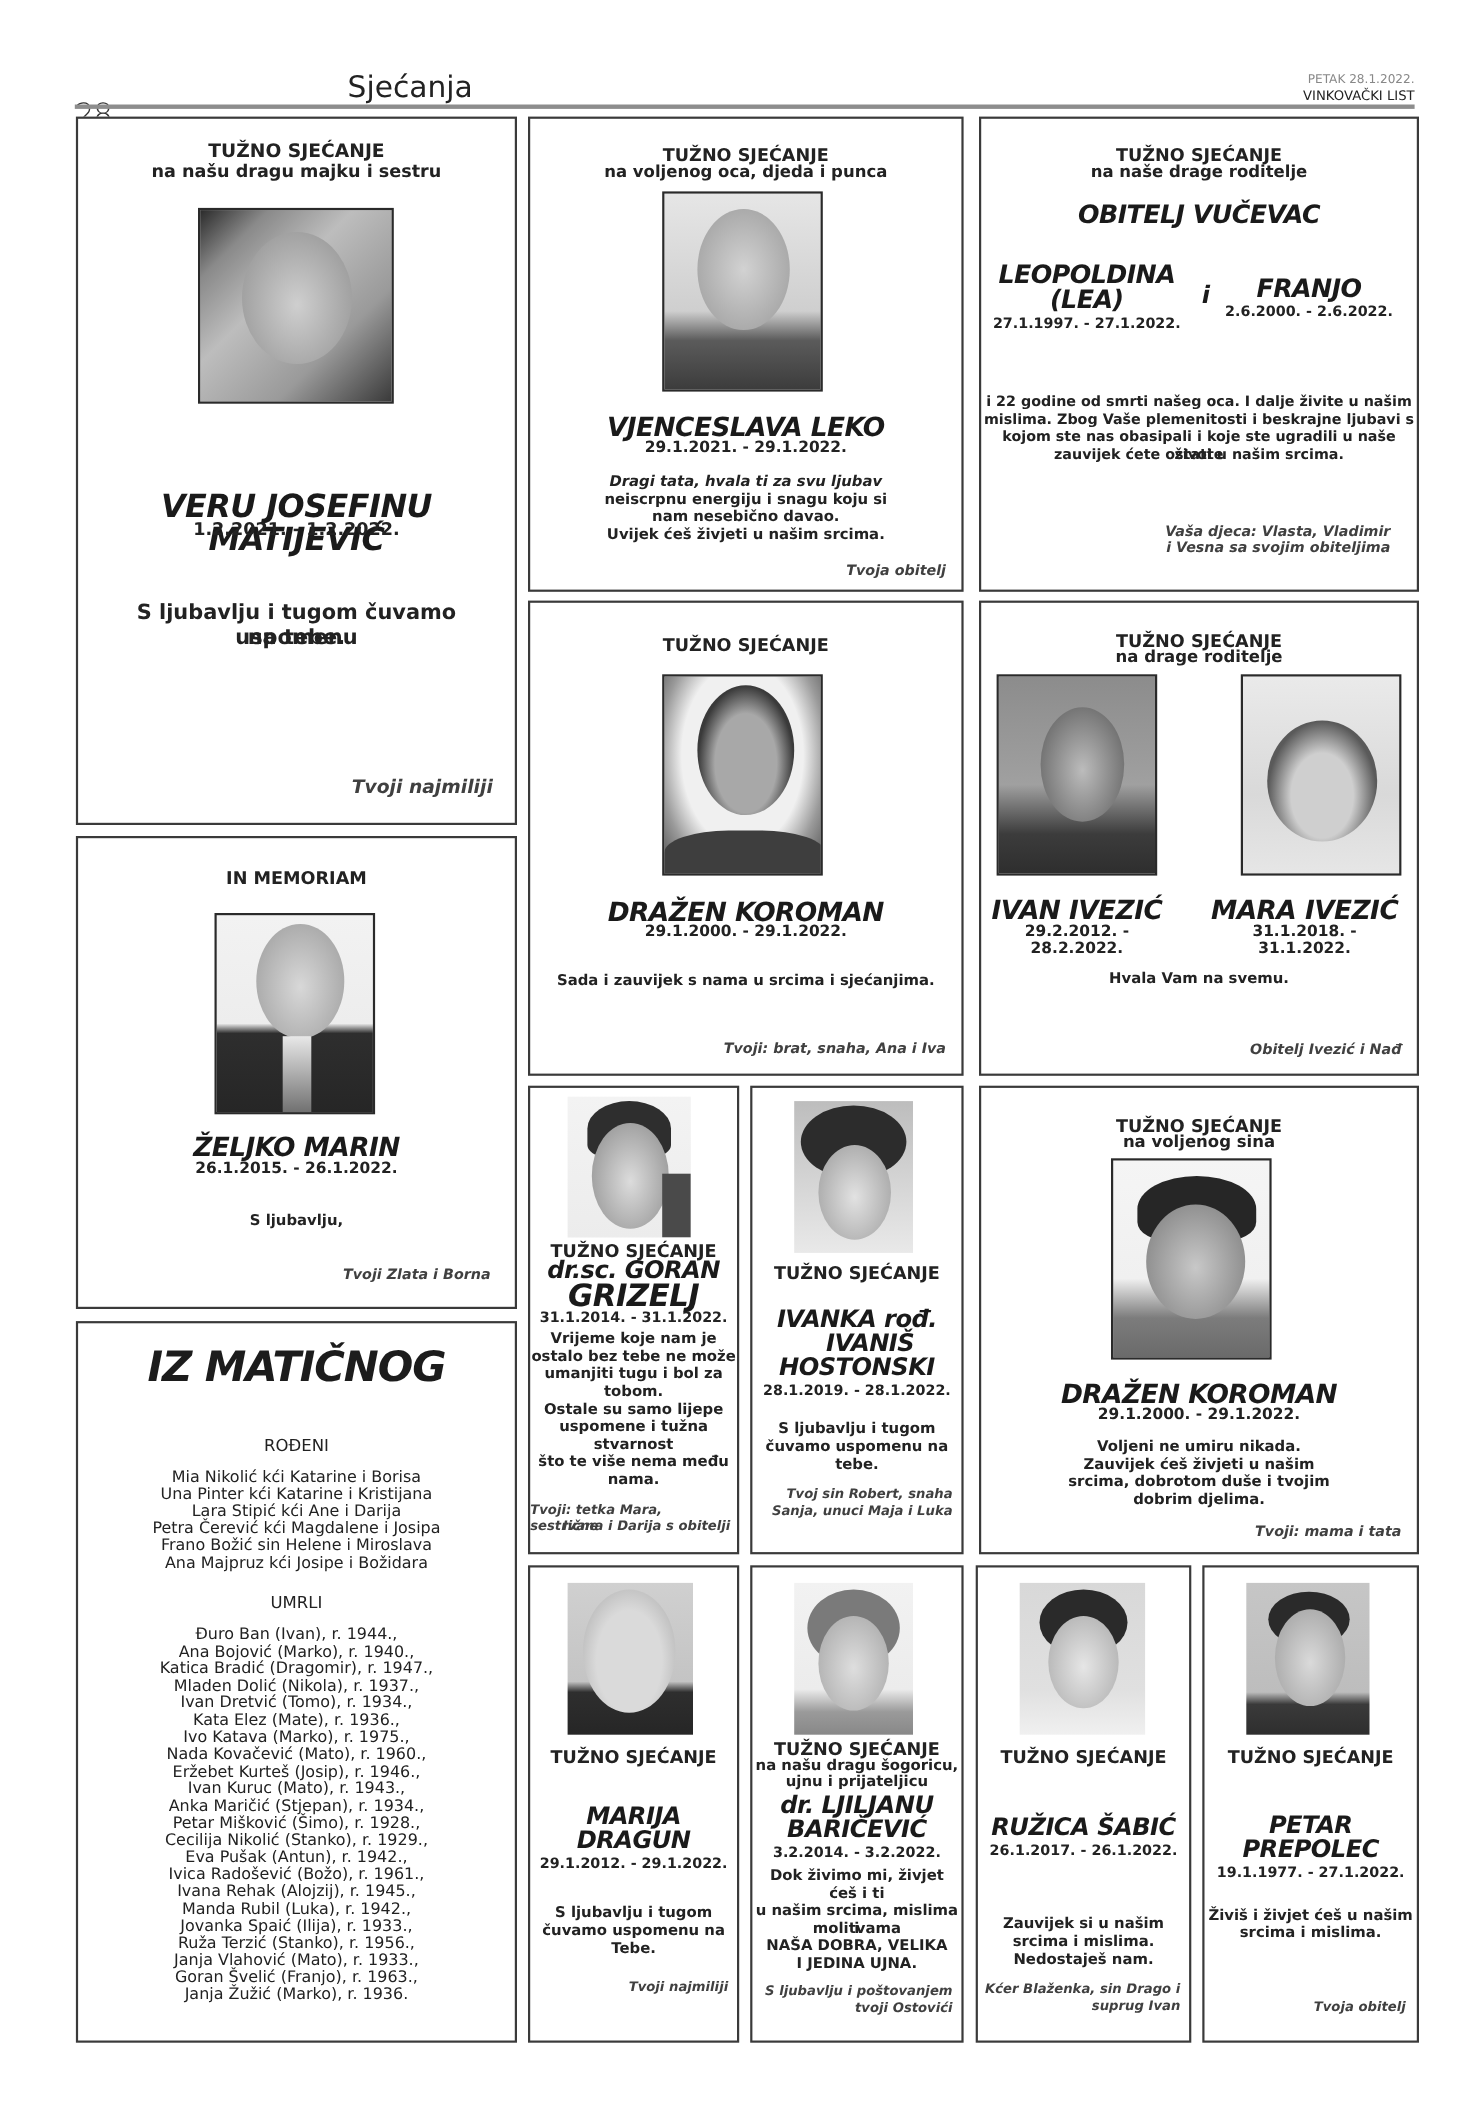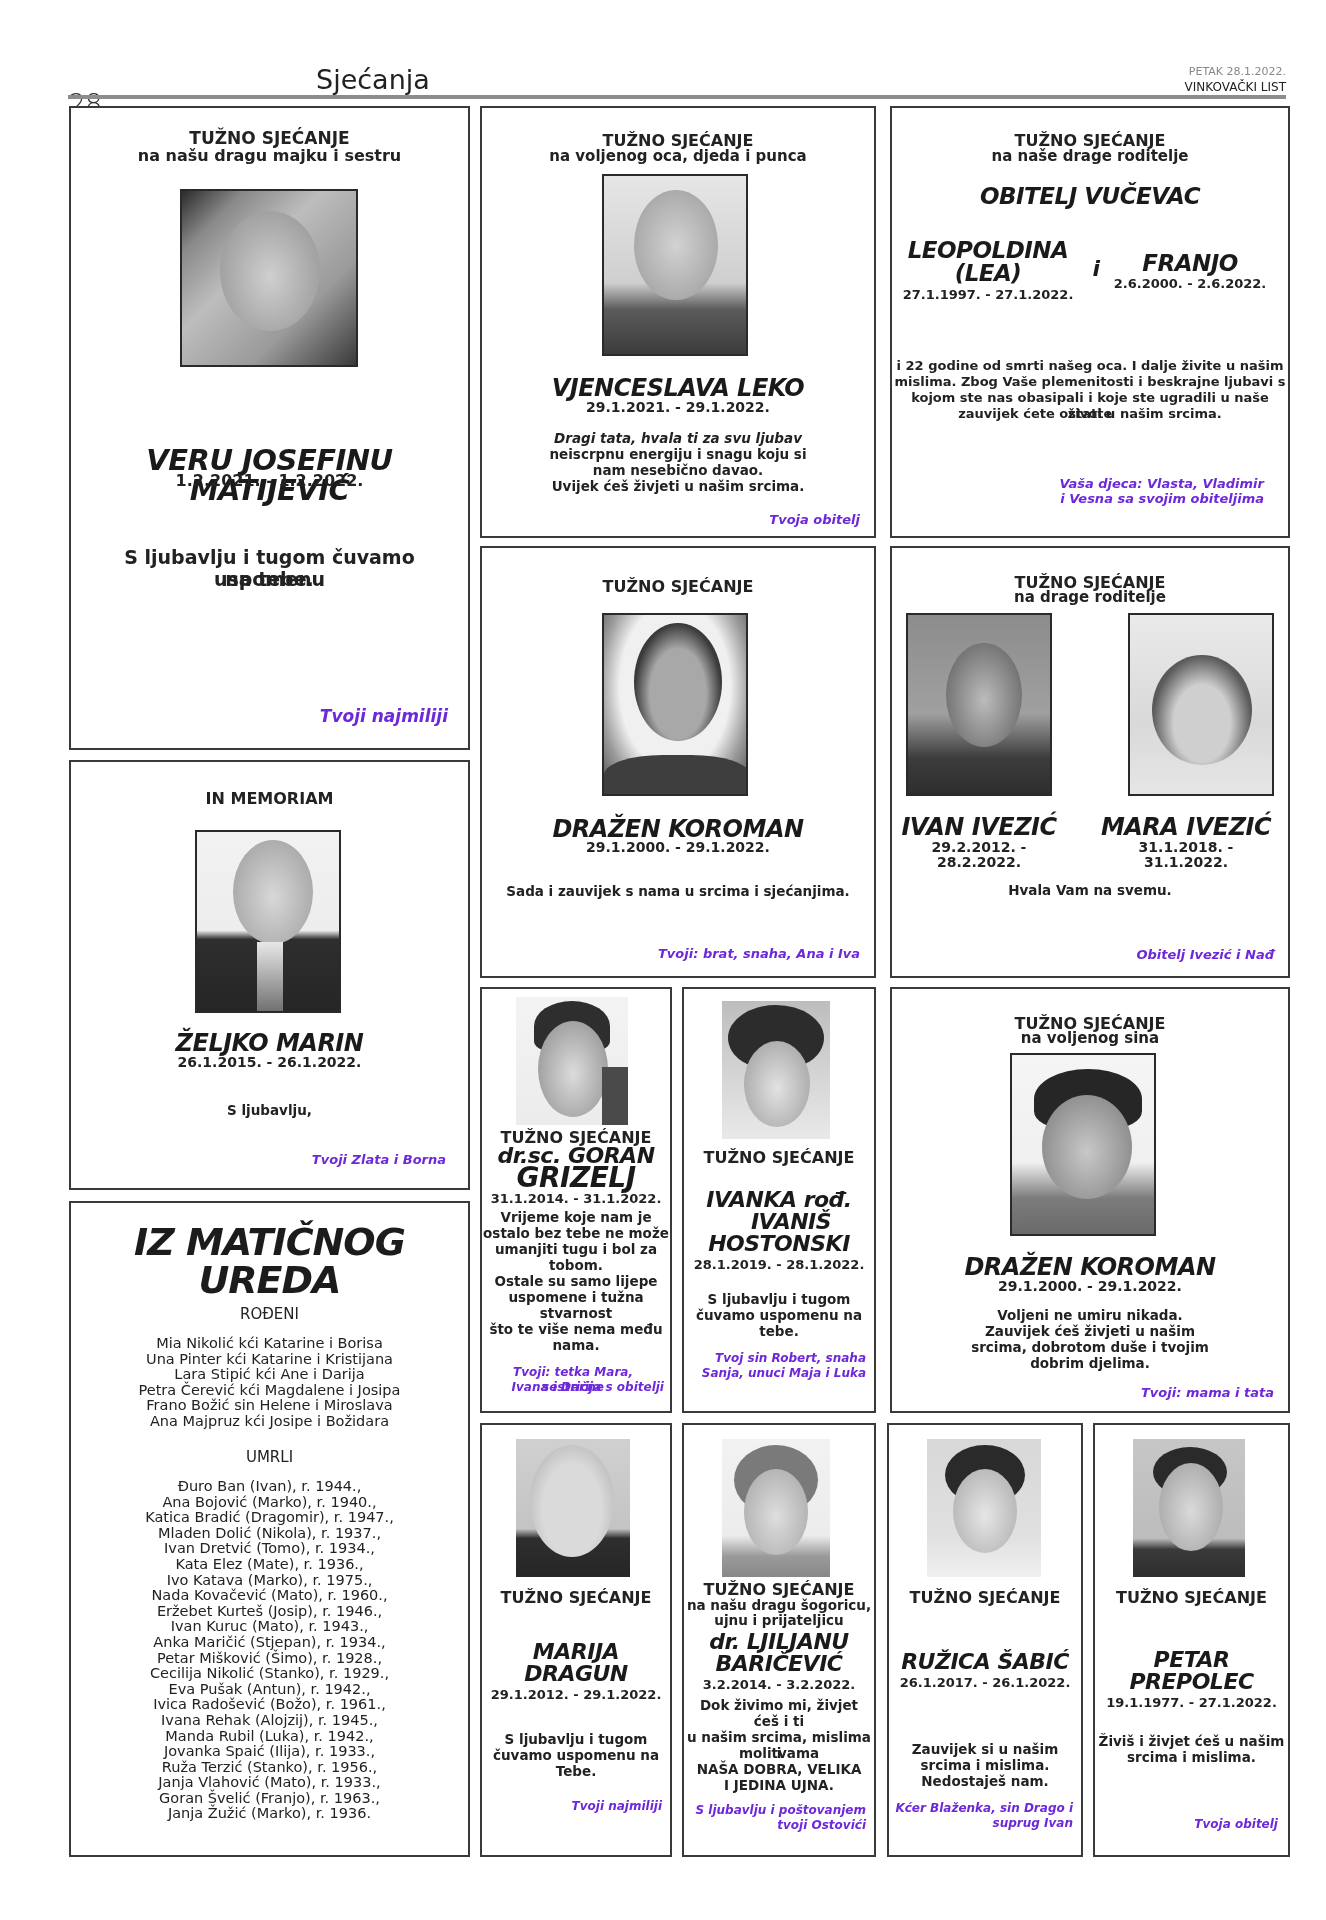--- a/index.html
+++ b/index.html
@@ -17,21 +17,21 @@
   .box { position: absolute; border: 2px solid #3a3a3a; box-sizing: border-box; background: #fff; text-align: center; }
   .photo { position: absolute; border: 2px solid #2a2a2a; box-sizing: border-box; overflow: hidden; }
   .photo.noborder { border: none; }
   .t-head { font-weight: bold; font-size: 16px; line-height: 17px; color: #222; }
   .t-sub { font-weight: bold; font-size: 15px; line-height: 16px; color: #222; }
   .t-name { font-weight: bold; font-style: italic; font-size: 24px; line-height: 25px; color: #1a1a1a; letter-spacing: -0.5px; }
   .t-name.big { font-size: 29px; line-height: 30px; }
   .t-dates { font-weight: bold; font-size: 14px; line-height: 15px; color: #222; }
   .t-body { font-weight: bold; font-size: 13.5px; line-height: 16px; color: #222; }
   .t-body.big { font-size: 19px; line-height: 22px; }
-  .t-sign { font-weight: bold; font-style: italic; font-size: 13px; line-height: 15px; color: #6d28d9; position: absolute; right: 14px; text-align: center; }
+  .t-sign { font-weight: bold; font-style: italic; font-size: 13px; line-height: 15px; color: #404040; position: absolute; right: 14px; text-align: left; }
   .t-sign.big { font-size: 17px; }
   .line { white-space: nowrap; }
   .full { position: absolute; left: 0; right: 0; }
 
   
   .ph-bg1 { background: radial-gradient(ellipse at 50% 45%, #d9d9d9 0 28%, #8f8f8f 29% 34%, #6a6a6a 60%, #3e3e3e 100%); }
   .ph-face { position:absolute; border-radius: 50%; }
   .ph-body { position:absolute; border-radius: 40% 40% 0 0; }
 
   .registry-title { font-weight: bold; font-style: italic; font-size: 38px; line-height: 38px; color: #1c1c1c; letter-spacing: -1px; }
@@ -185,21 +185,20 @@
   <div class="full t-dates" style="top:290px;">29.1.2000. - 29.1.2022.</div>
   <div class="full t-body" style="top:318px;">Voljeni ne umiru nikada.</div>
   <div class="full t-body" style="top:334px;">Zauvijek ćeš živjeti u našim</div>
   <div class="full t-body" style="top:350px;">srcima, dobrotom duše i tvojim</div>
   <div class="full t-body" style="top:366px;">dobrim djelima.</div>
   <div class="t-sign" style="top:396px;">Tvoji: mama i tata</div>
 </div>
 
 <div class="box" style="left:69px;top:1201px;width:401px;height:656px;">
   <div class="full registry-title" style="top:20px;">IZ MATIČNOG</div>
-  <div class="full registry-title" style="top:58px;">UREDA</div>
   <div class="full registry-head" style="top:102px;">ROĐENI</div>
   <div class="full registry-list" id="born-list" style="top:133px;">
       <div class="line">Mia Nikolić kći Katarine i Borisa</div>
       <div class="line">Una Pinter kći Katarine i Kristijana</div>
       <div class="line">Lara Stipić kći Ane i Darija</div>
       <div class="line">Petra Čerević kći Magdalene i Josipa</div>
       <div class="line">Frano Božić sin Helene i Miroslava</div>
       <div class="line">Ana Majpruz kći Josipe i Božidara</div>
     </div>
   <div class="full registry-head" style="top:245px;">UMRLI</div>

